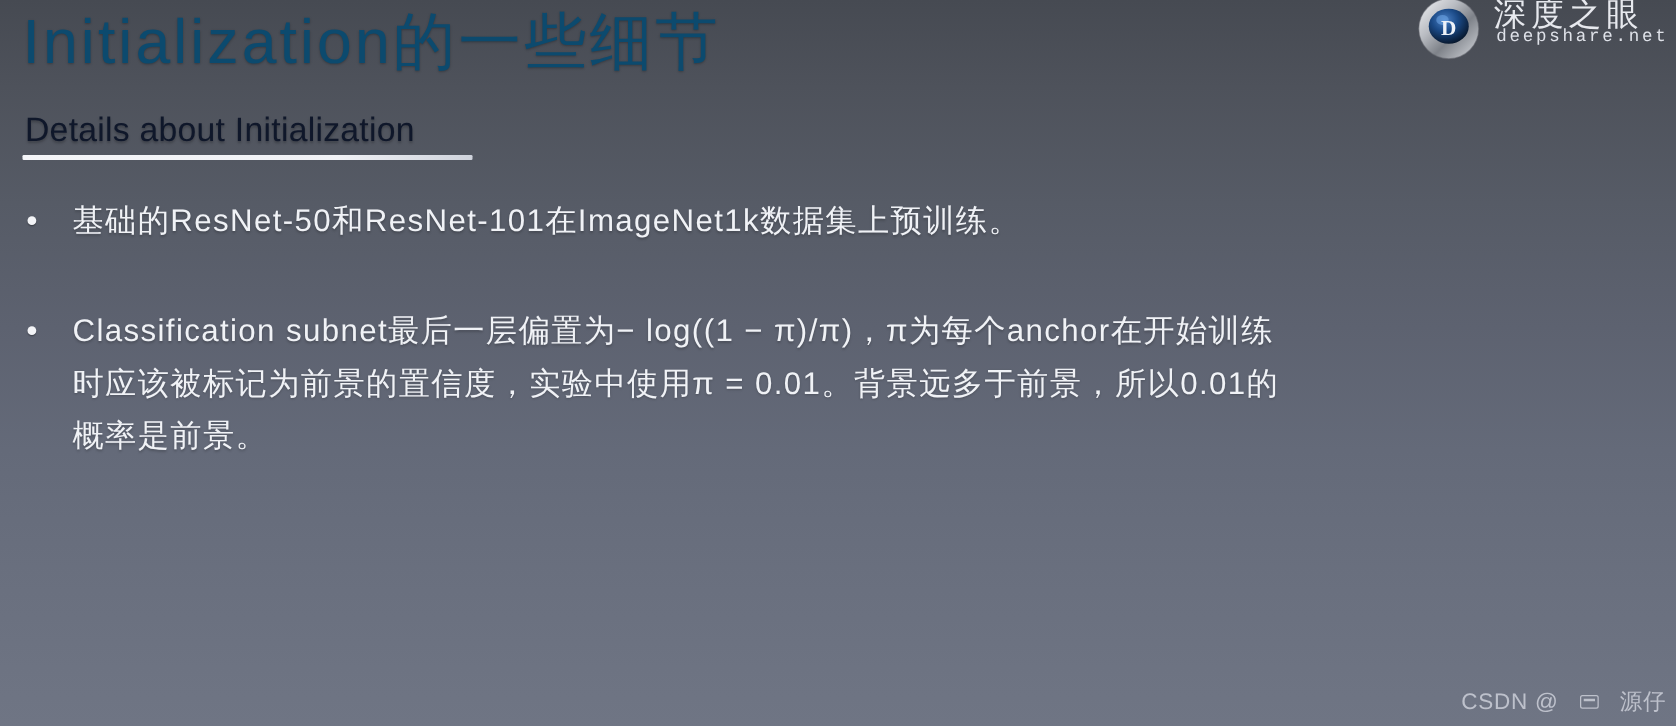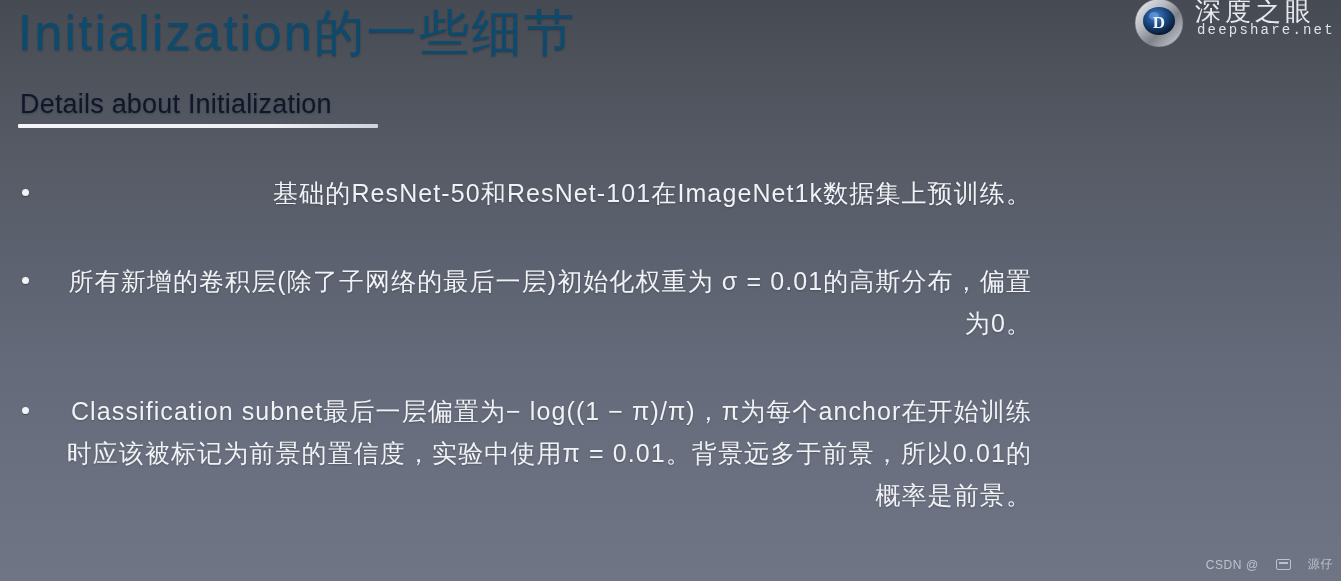--- a/index.html
+++ b/index.html
@@ -99,23 +99,22 @@
     letter-spacing:2.2px;
     color:#dfe2e9;
     white-space:nowrap;
     font-family:Liberation Mono, monospace;
   }
 
   
   .bullets {
     position:absolute;
     left:0;
-    top:172px;
+    top:156px;
     width:1080px;
-    text-align:right;
   }
   .bullet-row {
     position:relative;
     padding-left:58px;
     padding-right:48px;
     margin-bottom:46px;
   }
   .bullet-dot {
     position:absolute;
     left:22px;
@@ -133,21 +132,21 @@
     color:#f0f2f6;
     text-shadow:0 1px 2px rgba(0,0,0,0.22);
     max-width:1240px;
   }
 
   
   .watermark {
     position:absolute;
     right:8px;
     bottom:8px;
-    font-size:12px;
+    font-size:18px;
     letter-spacing:0.6px;
     color:#c9ccd6;
     opacity:0.88;
     white-space:nowrap;
     display:flex;
     align-items:center;
     gap:17px;
   }
   .wm-badge {
     display:inline-block;
@@ -203,24 +202,20 @@
     <div class="logo-text-en">deepshare.net</div>
   </div>
 
   <div class="bullets">
 
     <div class="bullet-row">
       <span class="bullet-dot"></span>
       <div class="bullet-text">基础的ResNet-50和ResNet-101在ImageNet1k数据集上预训练。</div>
     </div>
 
-    <div class="bullet-row">
-      <span class="bullet-dot"></span>
-      <div class="bullet-text">所有新增的卷积层(除了子网络的最后一层)初始化权重为 σ = 0.01的高斯分布，偏置为0。</div>
-    </div>
 
     <div class="bullet-row">
       <span class="bullet-dot"></span>
       <div class="bullet-text">Classification subnet最后一层偏置为− log((1 − π)/π)，π为每个anchor在开始训练时应该被标记为前景的置信度，实验中使用π = 0.01。背景远多于前景，所以0.01的概率是前景。</div>
     </div>
 
   </div>
 
   <div class="watermark">
     <span>CSDN @</span>

